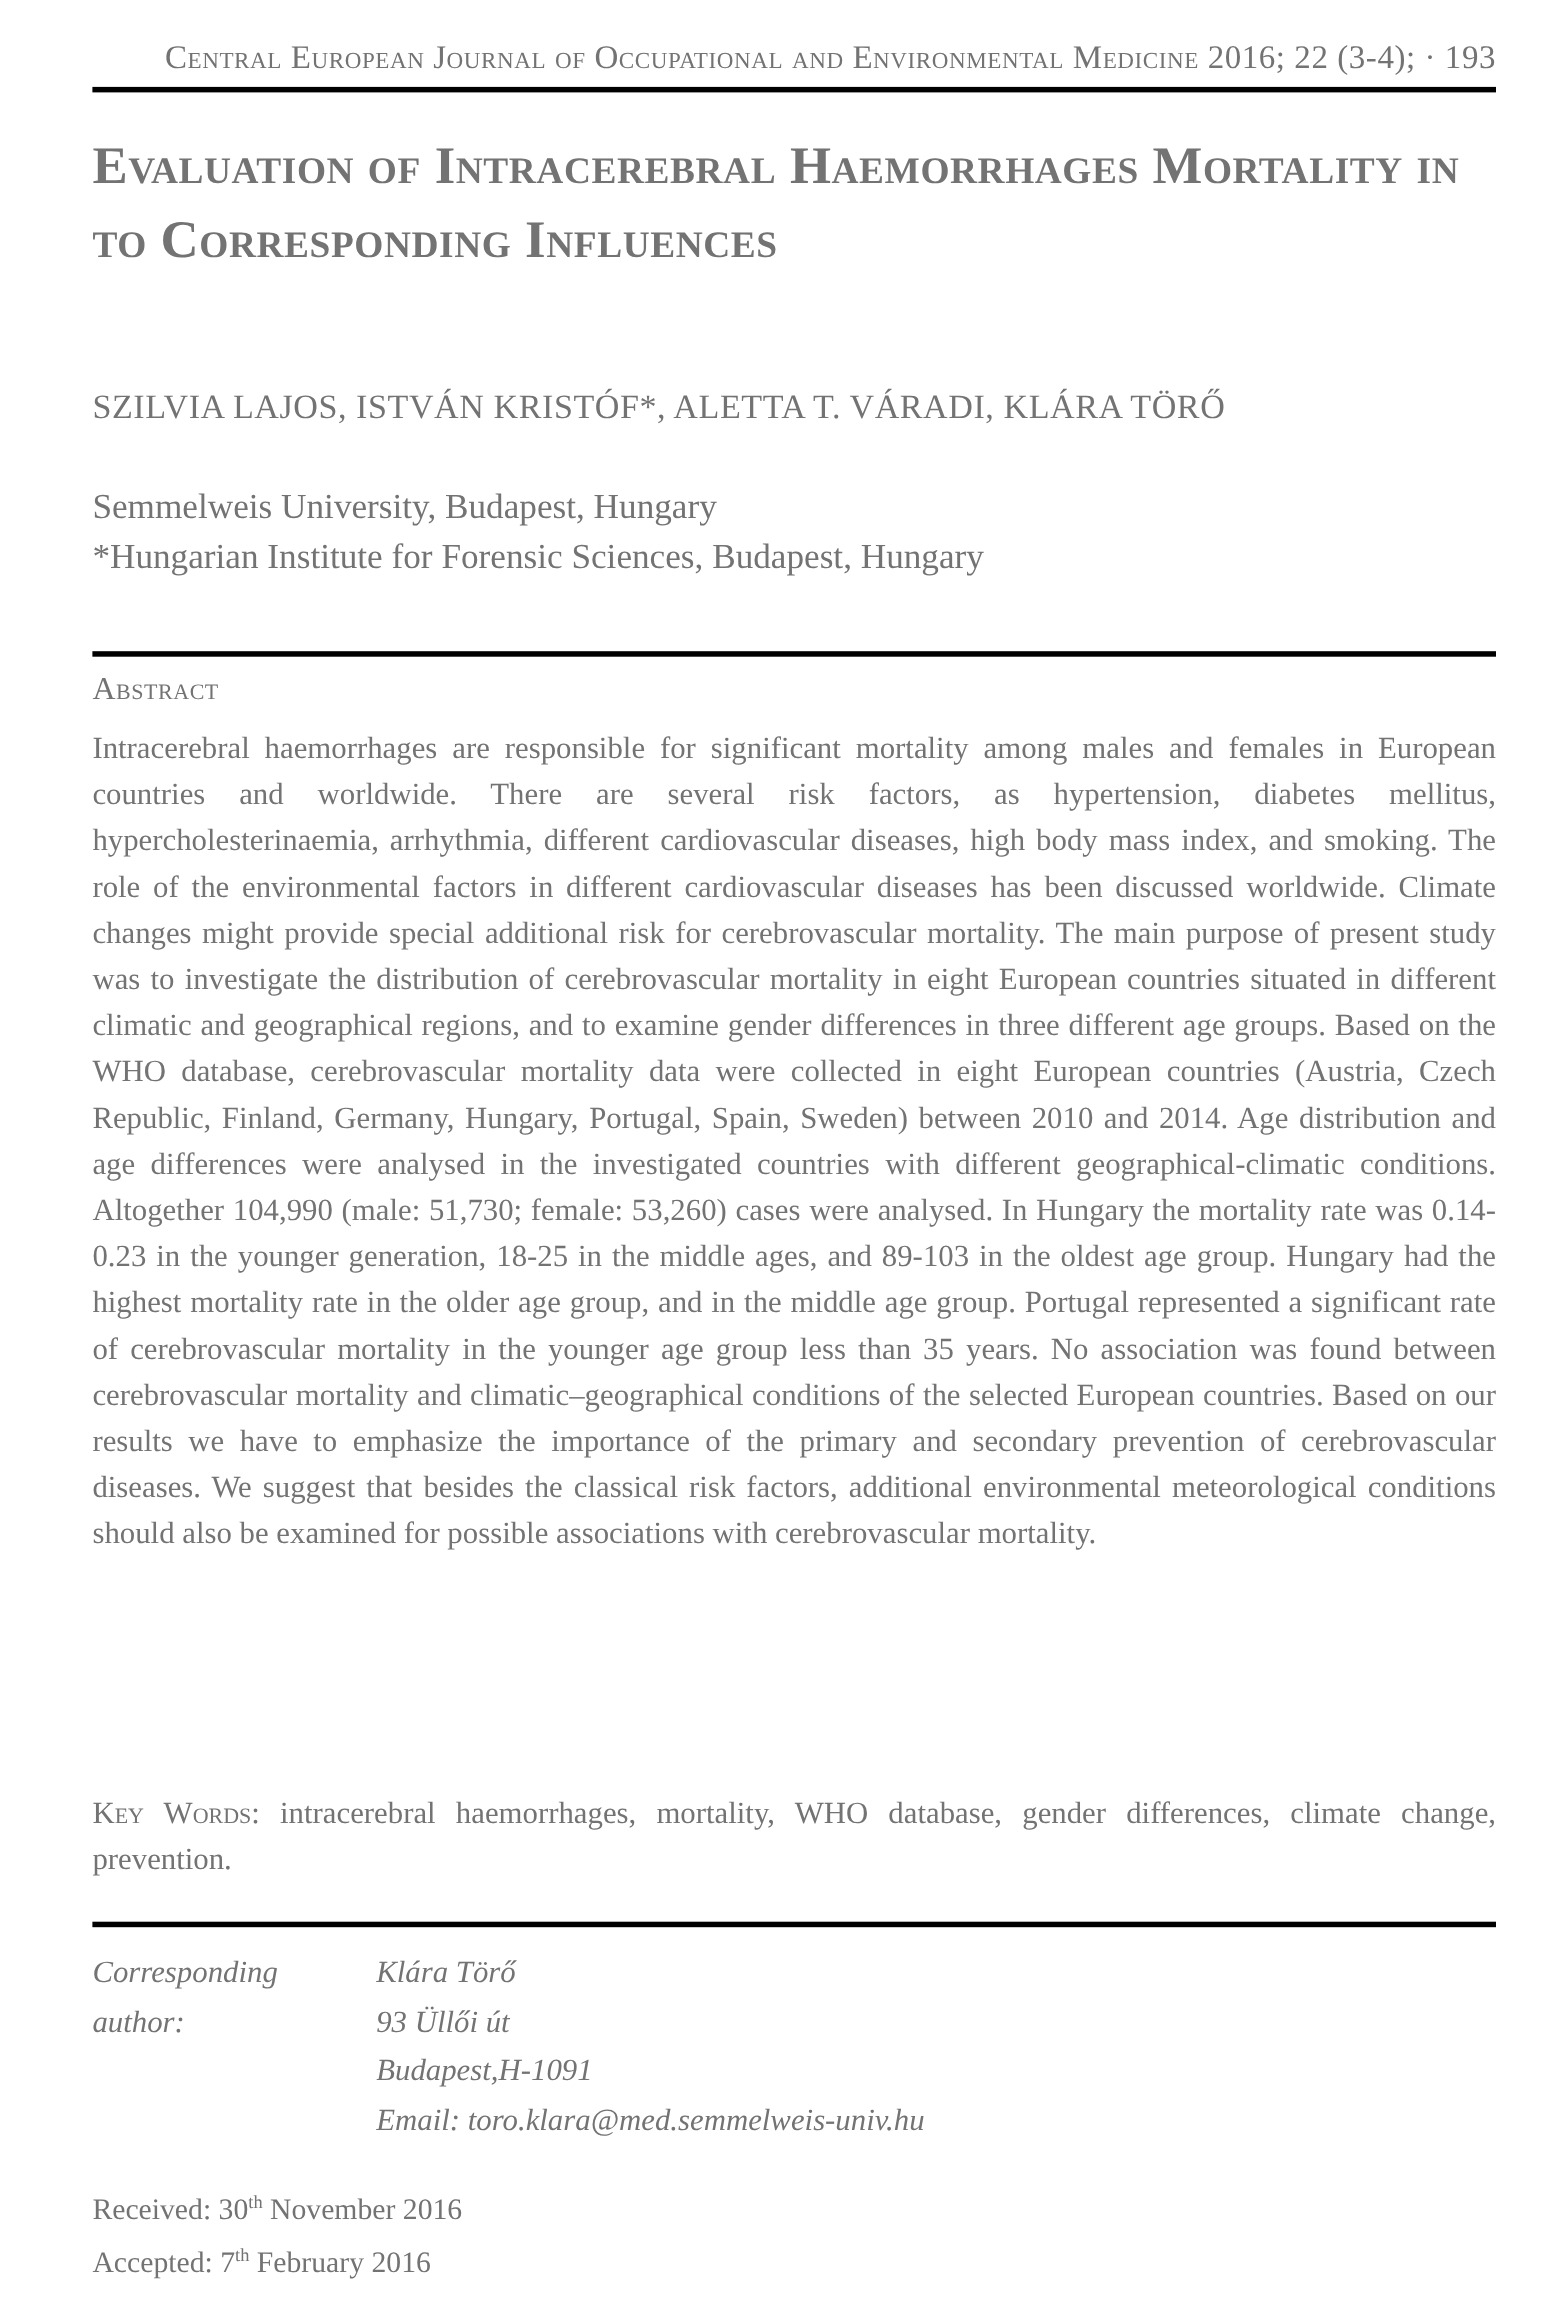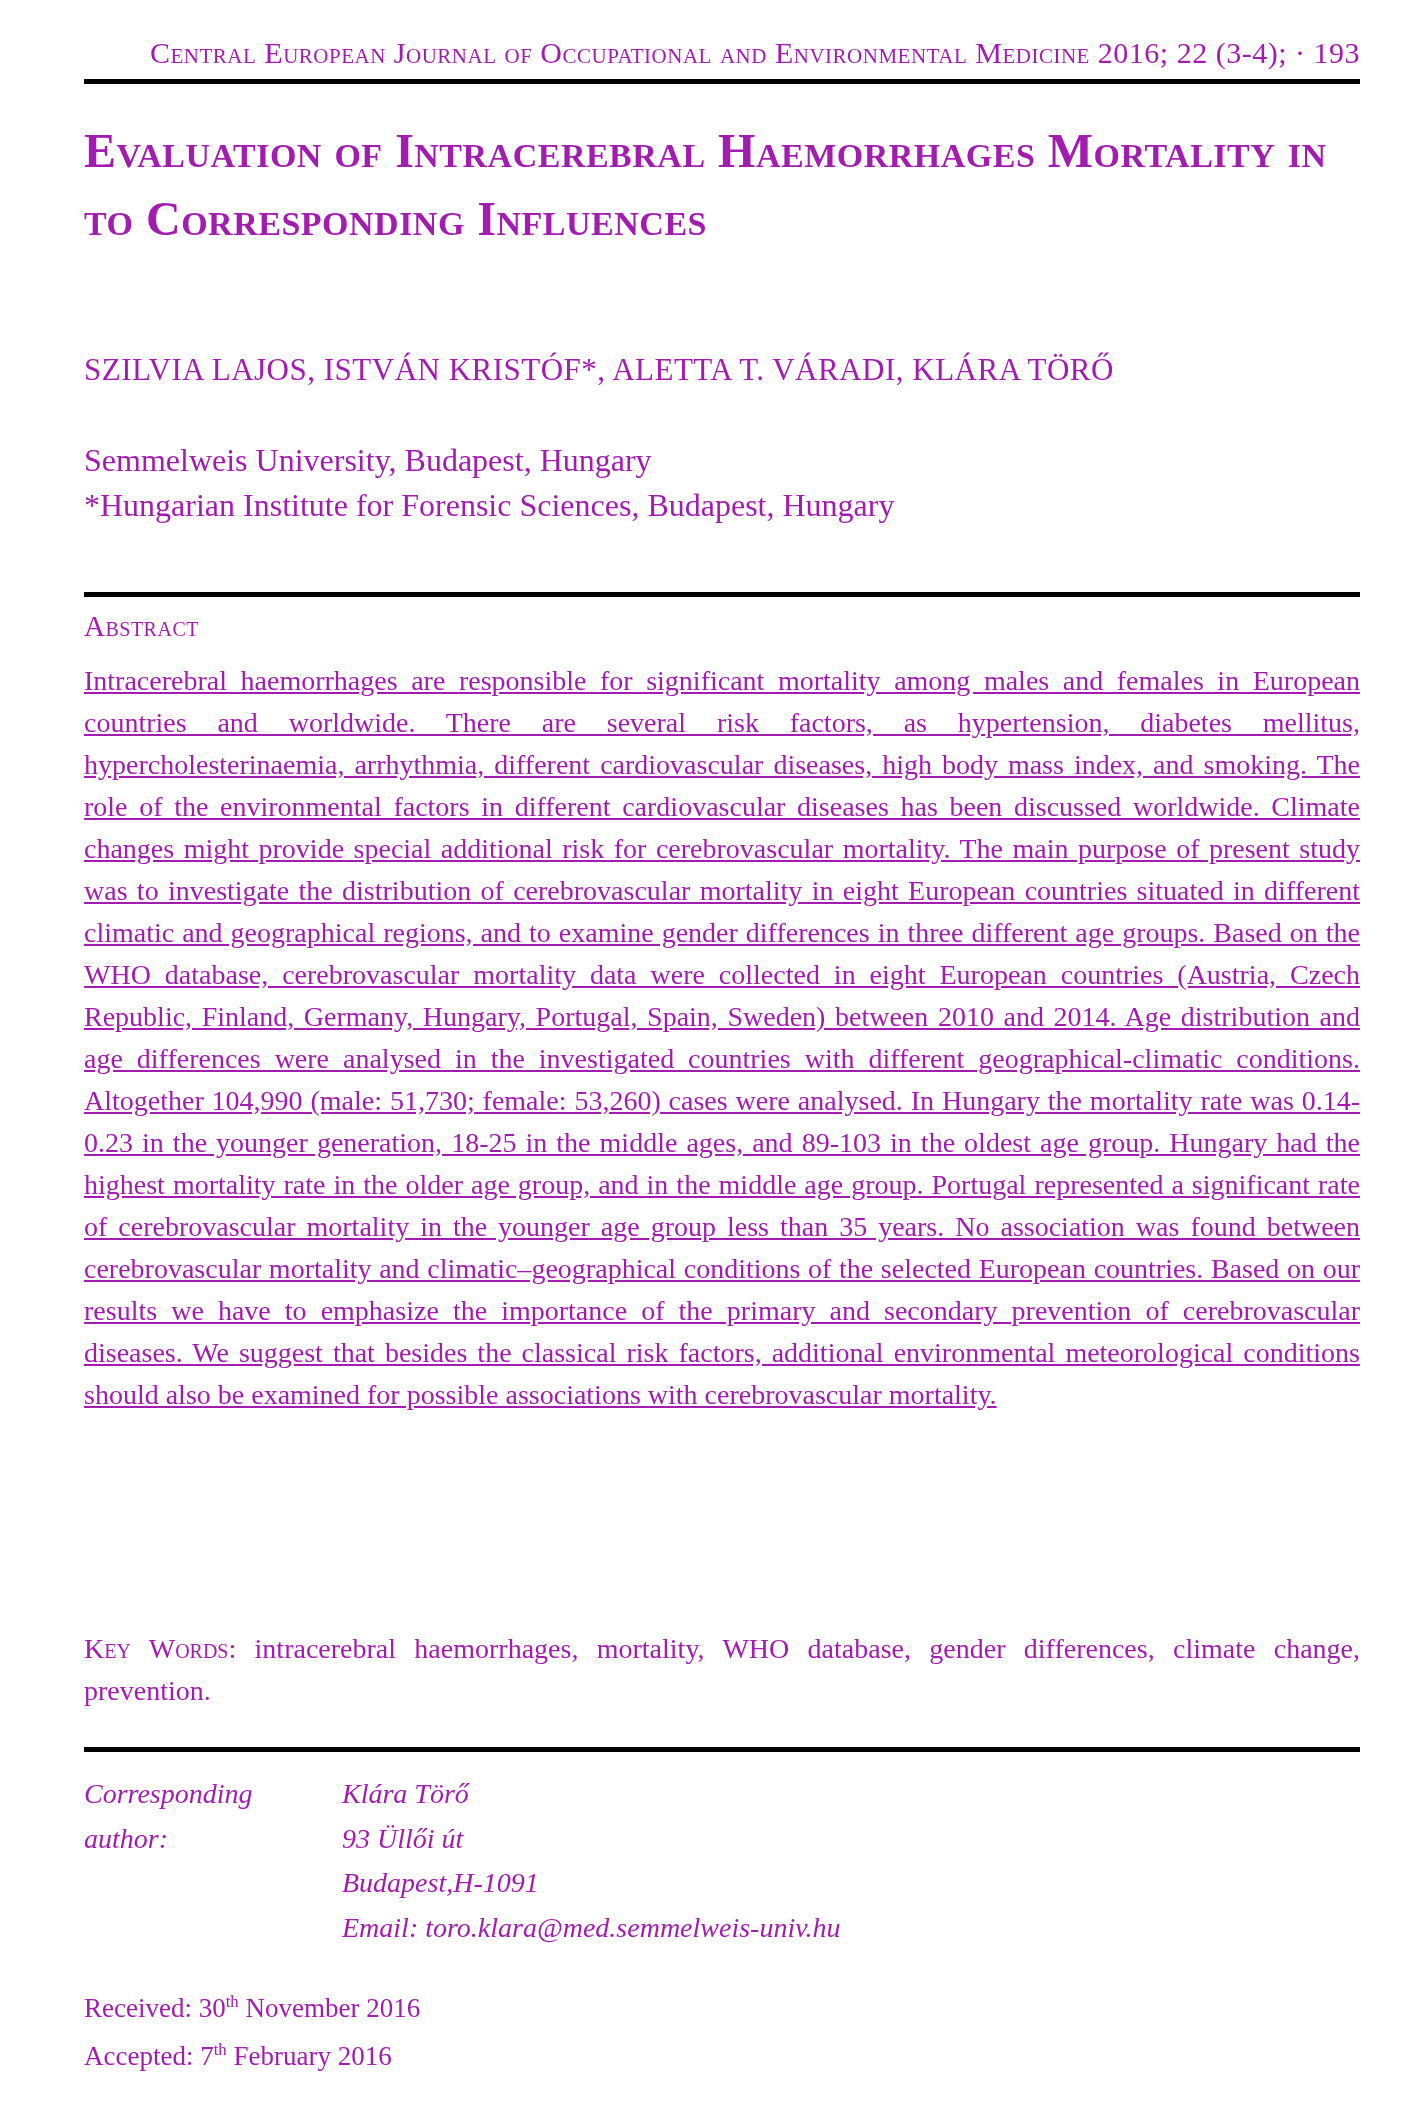--- a/index.html
+++ b/index.html
@@ -2,21 +2,21 @@
 <html><head>
 <meta charset="utf-8">
 <style>
   * { margin: 0; padding: 0; box-sizing: border-box; }
   html, body { background: #ffffff; }
   .page {
     position: relative;
     width: 1415px;
     height: 2104px;
     background: #ffffff;
-    color: #a21caf;
+    color: #737373;
     font-family: "Liberation Serif", serif;
     overflow: hidden;
   }
   .abs { position: absolute; left: 84px; width: 1276px; }
   .rule { position: absolute; left: 84px; width: 1276px; height: 5px; background: #000000; }
   #rule-header { top: 79px; }
   #rule-abstract { top: 592px; }
   #rule-keywords { top: 1747px; }
 
   .journal-line {
@@ -51,21 +51,20 @@
     top: 610px;
     font-size: 29px;
     font-variant: small-caps;
     letter-spacing: 0.5px;
   }
   .abstract-body {
     top: 660px;
     font-size: 28px;
     line-height: 42px;
     text-align: justify;
-    text-decoration: underline;
   }
   .keywords {
     top: 1628px;
     font-size: 28px;
     line-height: 42px;
     text-align: justify;
   }
   .keywords .sc-label { font-variant: small-caps; }
   .correspondence {
     top: 1772px;

